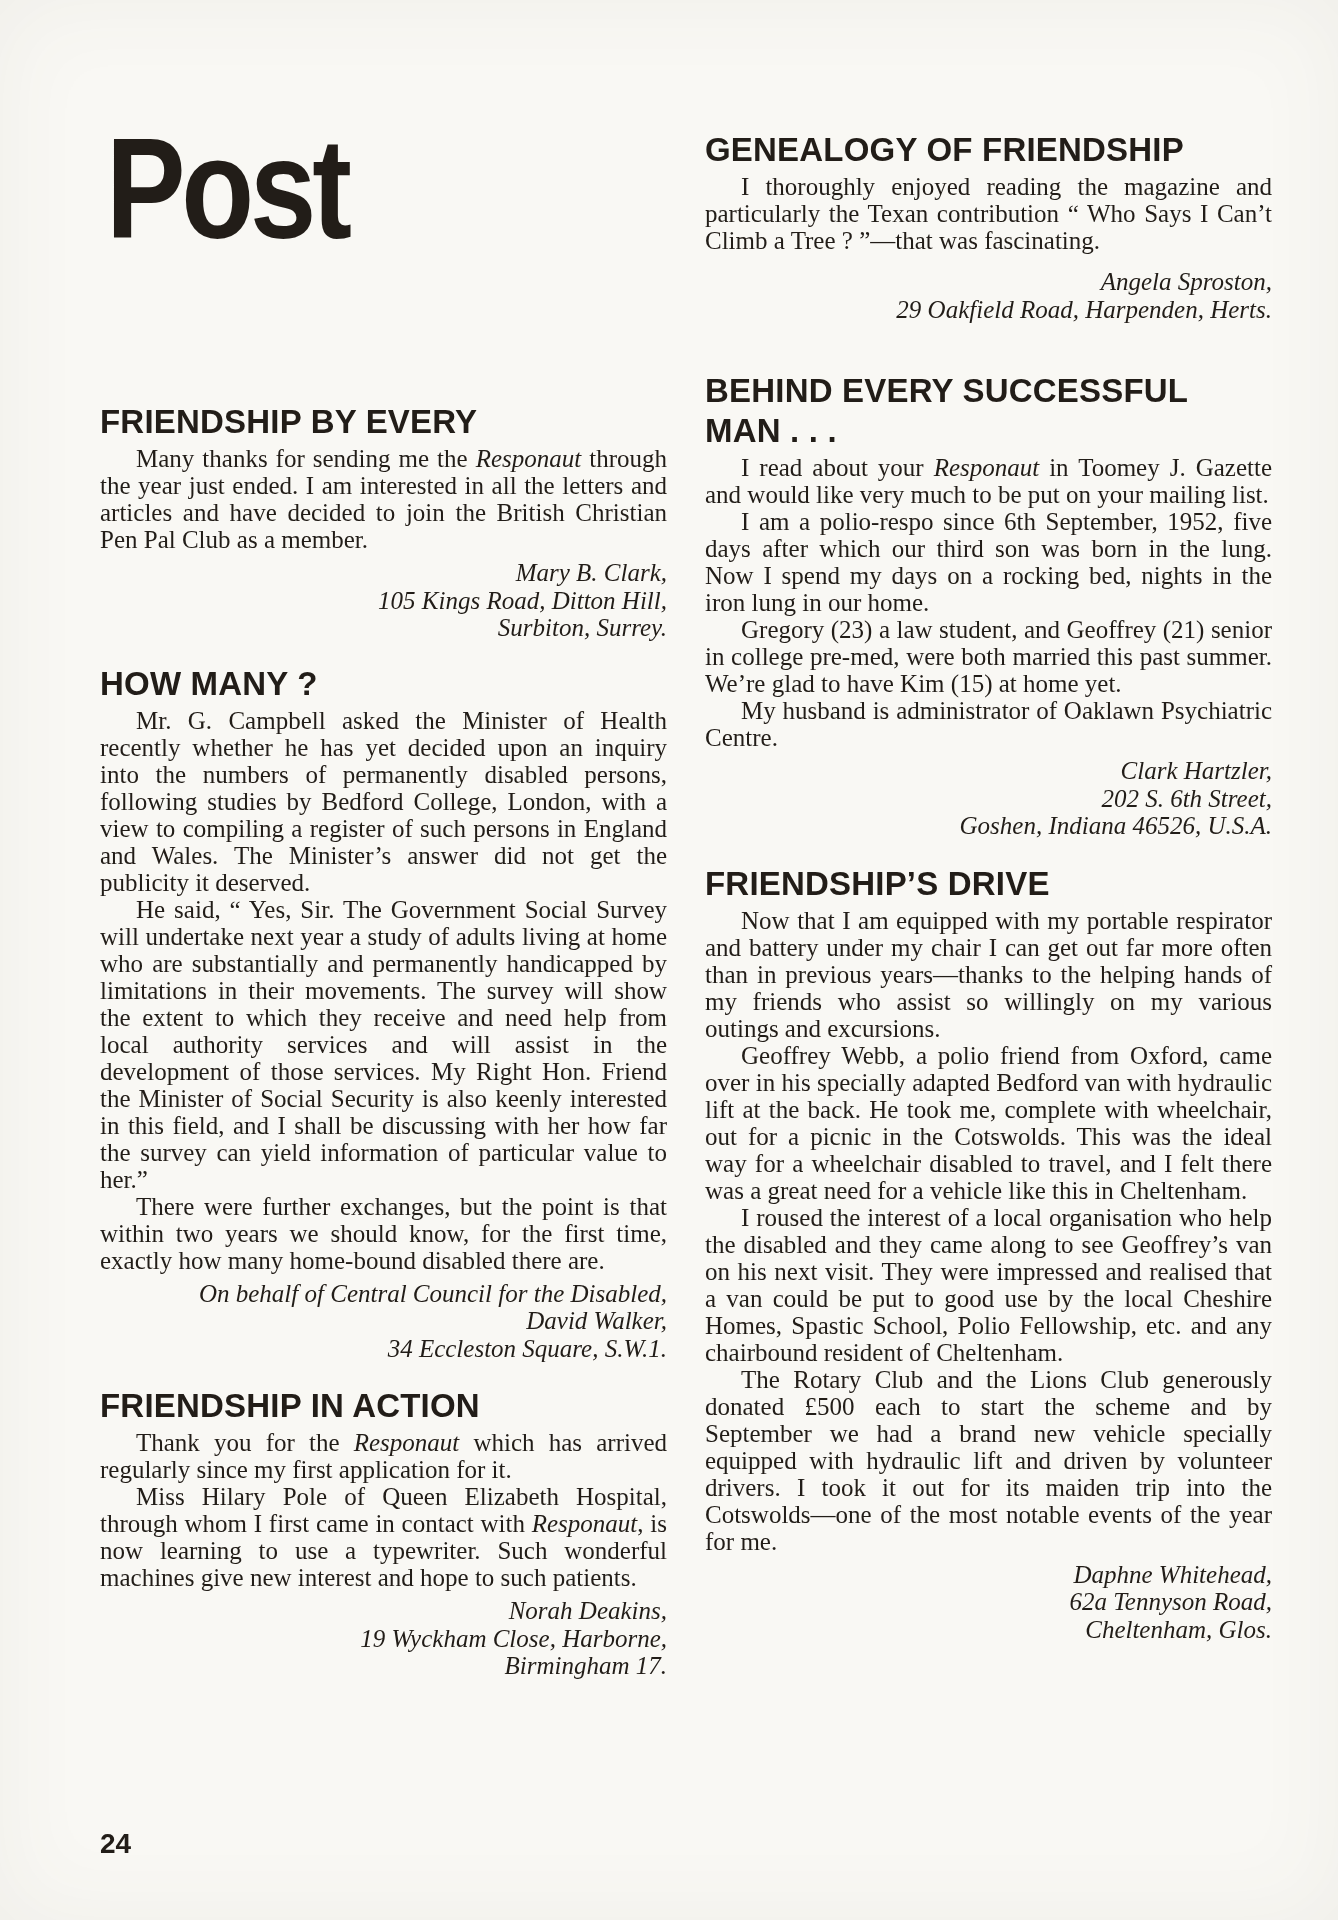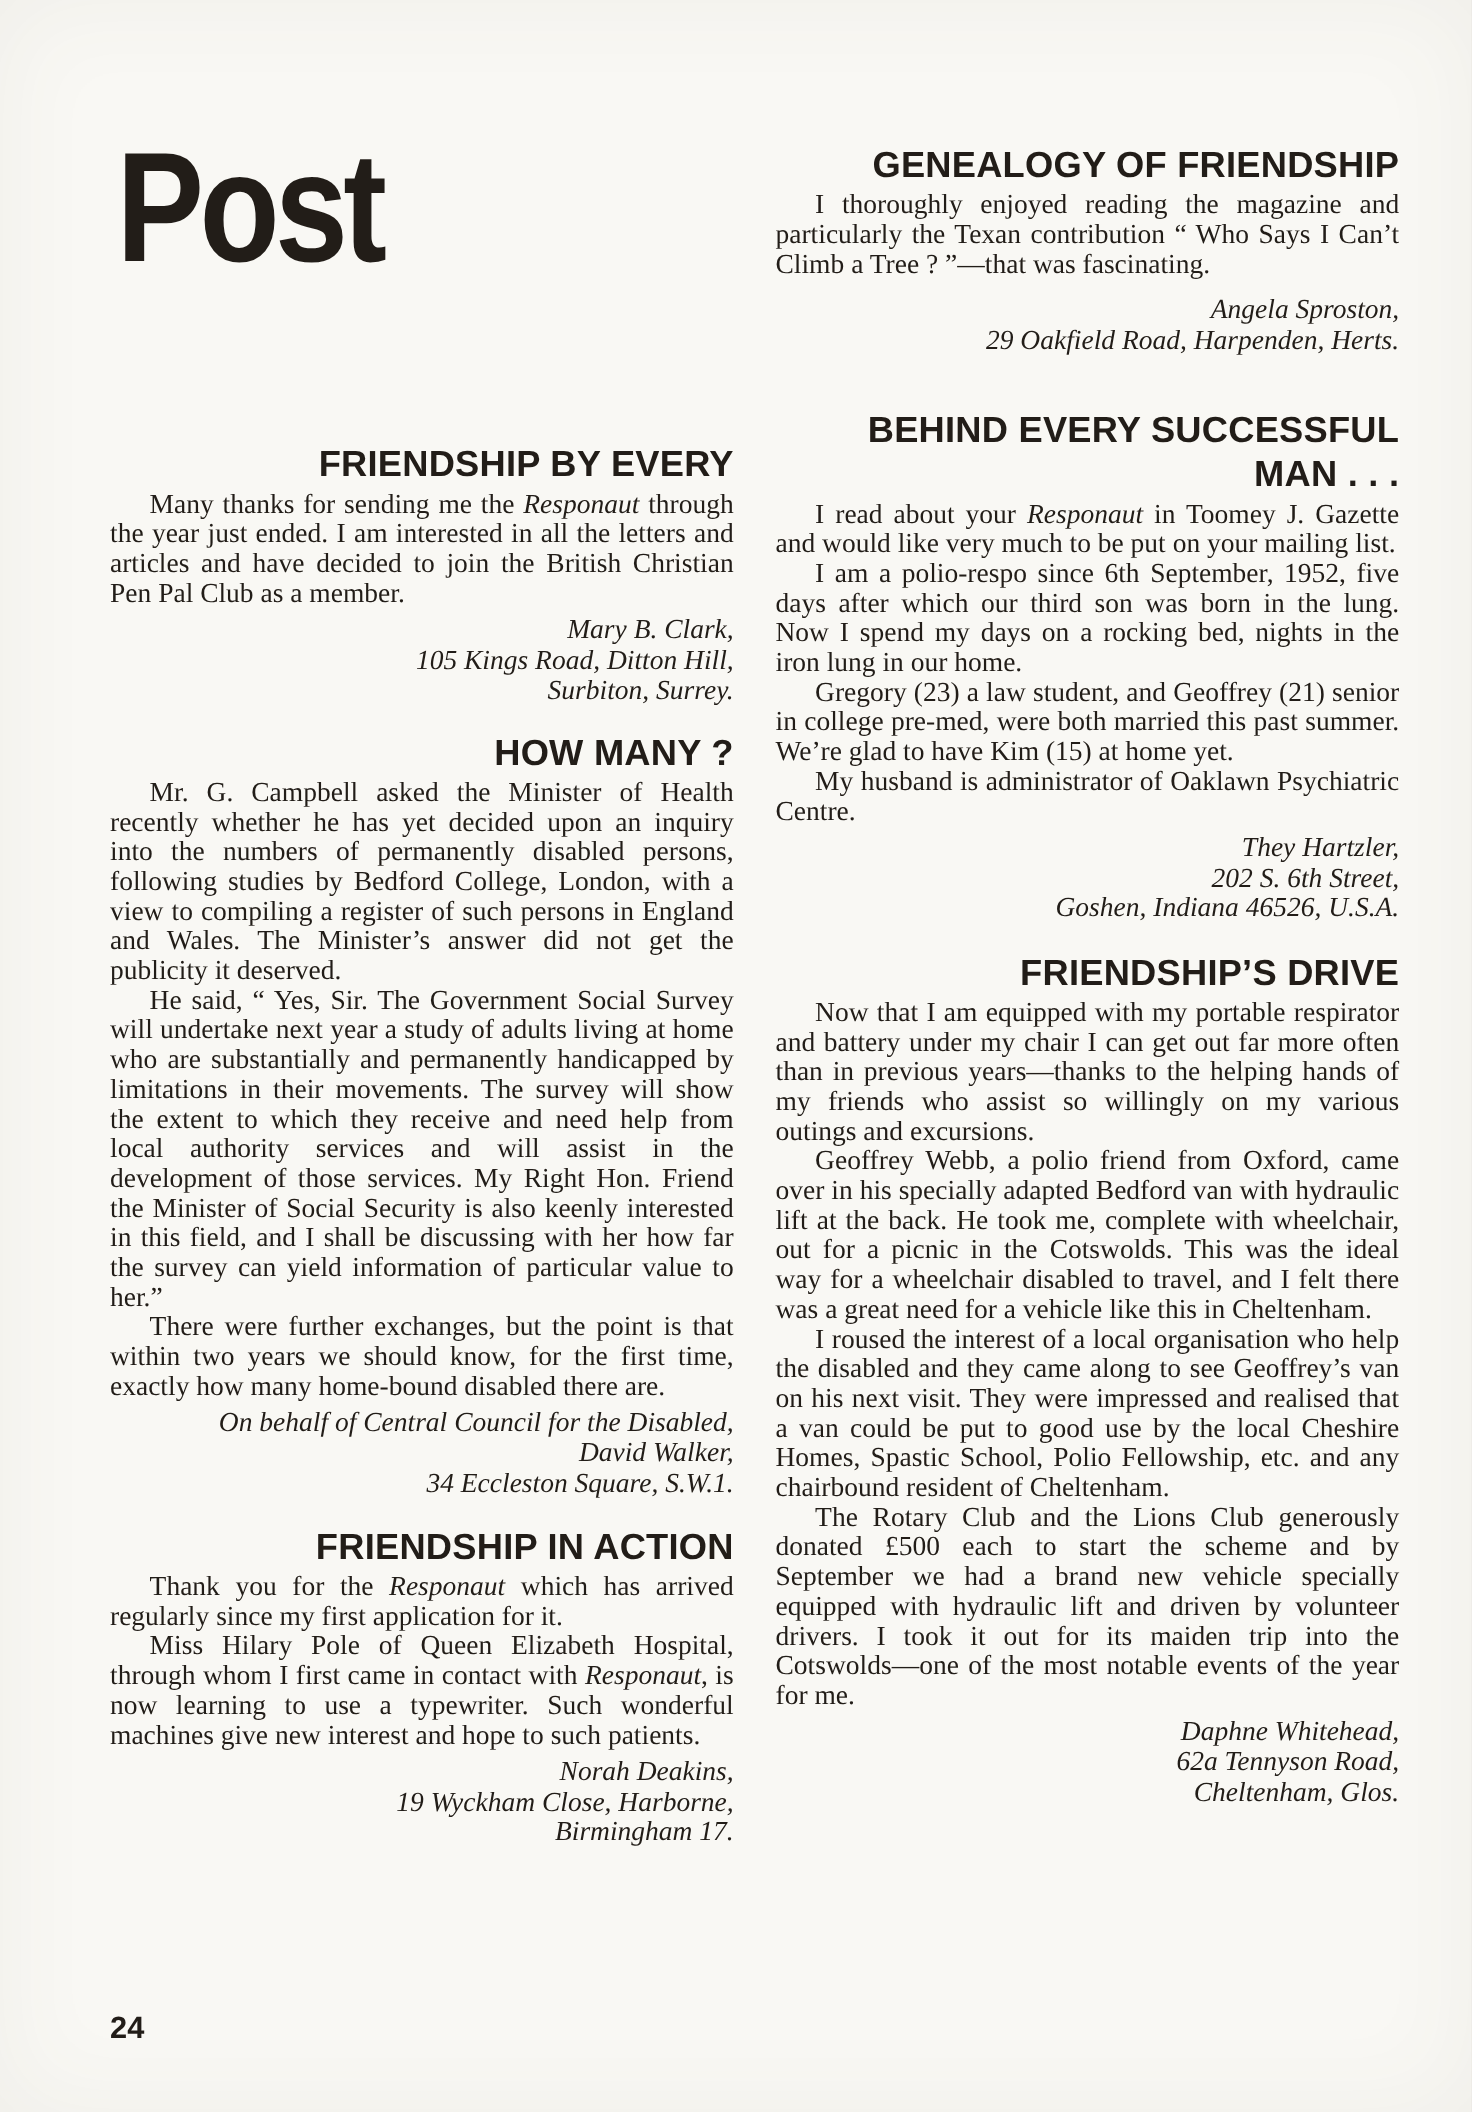--- a/index.html
+++ b/index.html
@@ -33,21 +33,20 @@
     white-space:nowrap;
   }
 
   h2.heading{
     font-family:"Liberation Sans", sans-serif;
     font-weight:bold;
     font-size:33px;
     line-height:40px;
     letter-spacing:0.2px;
     margin:0 0 3px 0;
-    text-align:right;
   }
   p.body{
     font-size:25px;
     line-height:27px;
     margin:0;
     text-align:justify;
     text-indent:36px;
     hyphens:none;
   }
   p.body em{font-style:italic;}
@@ -134,21 +133,21 @@
       </div>
     </section>
 
     <section class="letter" id="sec-behind">
       <h2 class="heading">BEHIND EVERY SUCCESSFUL MAN . . .</h2>
       <p class="body">I read about your <em>Responaut</em> in Toomey J. Gazette and would like very much to be put on your mailing list.</p>
       <p class="body">I am a polio-respo since 6th September, 1952, five days after which our third son was born in the lung.  Now I spend my days on a rocking bed, nights in the iron lung in our home.</p>
       <p class="body">Gregory (23) a law student, and Geoffrey (21) senior in college pre-med, were both married this past summer.  We’re glad to have Kim (15) at home yet.</p>
       <p class="body">My husband is administrator of Oaklawn Psychiatric Centre.</p>
       <div class="signature">
-        <div>They Hartzler,</div>
+        <div>Clark Hartzler,</div>
         <div>202 S. 6th Street,</div>
         <div>Goshen, Indiana 46526, U.S.A.</div>
       </div>
     </section>
 
     <section class="letter" id="sec-drive">
       <h2 class="heading">FRIENDSHIP’S DRIVE</h2>
       <p class="body">Now that I am equipped with my portable respirator and battery under my chair I can get out far more often than in previous years—thanks to the helping hands of my friends who assist so willingly on my various outings and excursions.</p>
       <p class="body">Geoffrey Webb, a polio friend from Oxford, came over in his specially adapted Bedford van with hydraulic lift at the back.  He took me, complete with wheelchair, out for a picnic in the Cotswolds.  This was the ideal way for a wheelchair disabled to travel, and I felt there was a great need for a vehicle like this in Cheltenham.</p>
       <p class="body">I roused the interest of a local organisation who help the disabled and they came along to see Geoffrey’s van on his next visit.  They were impressed and realised that a van could be put to good use by the local Cheshire Homes, Spastic School, Polio Fellowship, etc. and any chairbound resident of Cheltenham.</p>

